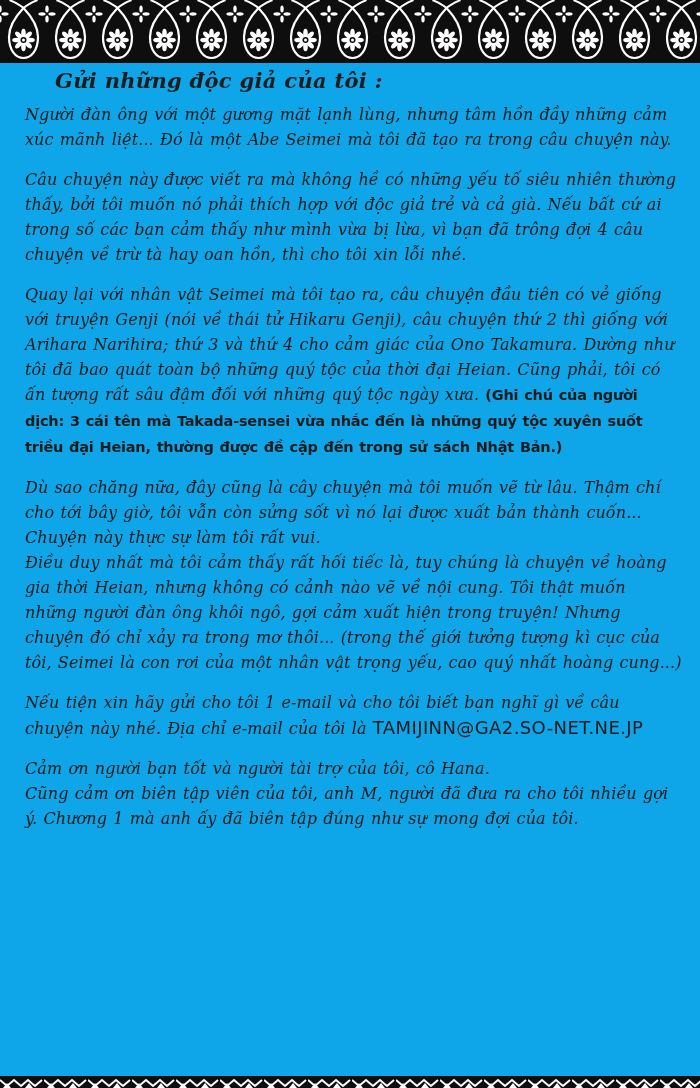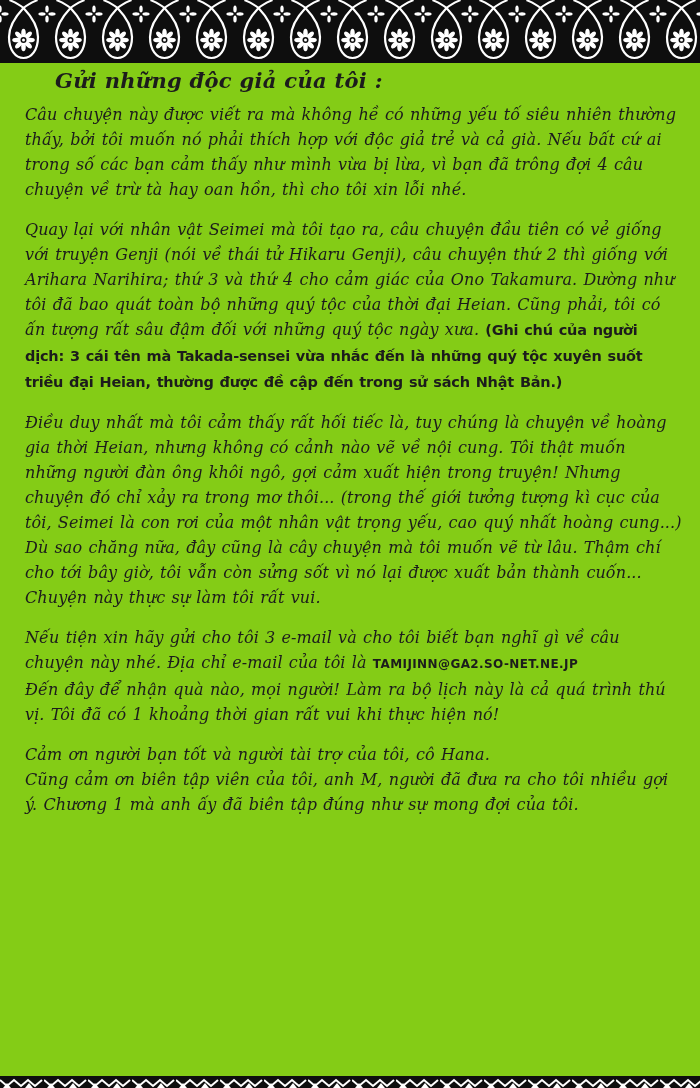--- a/index.html
+++ b/index.html
@@ -1,20 +1,20 @@
 <!DOCTYPE html>
 <html><head>
 <meta charset="utf-8">
 <style>
   * { margin:0; padding:0; box-sizing:border-box; }
   html,body { background:#e8e8e8; }
   .page {
     position:relative;
     width:700px; height:1088px;
-    background:#84cc16;
+    background:#0ea5e9;
     overflow:hidden;
     margin:0 auto;
     font-family:"DejaVu Serif", serif;
     color:#1c1c1c;
   }
   .band-top { position:absolute; top:0; left:0; width:700px; height:63px; display:block; }
   .band-bottom { position:absolute; top:1076px; left:0; width:700px; height:12px; display:block; }
 
   .letter {
     position:absolute; top:63px; left:25px; width:657px;
@@ -31,21 +31,21 @@
   .para { margin:0 0 15px 0; }
   .tight p { margin:0; }
   .tight { margin:0 0 15px 0; }
   .note {
     font-family:"DejaVu Sans", sans-serif;
     font-style:normal; font-weight:700; font-size:14.5px;
     letter-spacing:-0.2px;
   }
   .email {
     font-family:"DejaVu Sans", sans-serif;
-    font-style:normal; font-weight:700; font-size:12px;
+    font-style:normal; font-weight:400; font-size:18px;
     letter-spacing:0.4px;
   }
 </style>
 </head>
 <body>
 
 <div class="page">
 
   <svg class="band-top" xmlns="http://www.w3.org/2000/svg" width="700" height="63">
     <defs>
@@ -82,34 +82,34 @@
         <circle cx="47" cy="14" r="1.2" fill="#0e0e0e"></circle>
       </pattern>
     </defs>
     <rect width="700" height="63" fill="url(#ogee)"></rect>
   </svg>
 
   <div class="letter">
 
     <div class="heading">Gửi những độc giả của tôi :</div>
 
+    <p class="para">Người đàn ông với một gương mặt lạnh lùng, nhưng tâm hồn đầy những cảm xúc mãnh liệt... Đó là một Abe Seimei mà tôi đã tạo ra trong câu chuyện này.</p>
 
 
     <p class="para">Câu chuyện này được viết ra mà không hề có những yếu tố siêu nhiên thường thấy, bởi tôi muốn nó phải thích hợp với độc giả trẻ và cả già. Nếu bất cứ ai trong số các bạn cảm thấy như mình vừa bị lừa, vì bạn đã trông đợi 4 câu chuyện về trừ tà hay oan hồn, thì cho tôi xin lỗi nhé.</p>
 
     <p class="para"><span>Quay lại với nhân vật Seimei mà tôi tạo ra, câu chuyện đầu tiên có vẻ giống với truyện Genji (nói về thái tử Hikaru Genji), câu chuyện thứ 2 thì giống với Arihara Narihira; thứ 3 và thứ 4 cho cảm giác của Ono Takamura. Dường như tôi đã bao quát toàn bộ những quý tộc của thời đại Heian. Cũng phải, tôi có ấn tượng rất sâu đậm đối với những quý tộc ngày xưa. </span><span class="note">(Ghi chú của người dịch: 3 cái tên mà Takada-sensei vừa nhắc đến là những quý tộc xuyên suốt triều đại Heian, thường được đề cập đến trong sử sách Nhật Bản.)</span></p>
 
     <div class="tight">
+      <p class="line">Dù sao chăng nữa, đây cũng là cây chuyện mà tôi muốn vẽ từ lâu. Thậm chí cho tới bây giờ, tôi vẫn còn sửng sốt vì nó lại được xuất bản thành cuốn... Chuyện này thực sự làm tôi rất vui.</p>
       <p class="line">Điều duy nhất mà tôi cảm thấy rất hối tiếc là, tuy chúng là chuyện về hoàng gia thời Heian, nhưng không có cảnh nào vẽ về nội cung. Tôi thật muốn những người đàn ông khôi ngô, gợi cảm xuất hiện trong truyện! Nhưng chuyện đó chỉ xảy ra trong mơ thôi... (trong thế giới tưởng tượng kì cục của tôi, Seimei là con rơi của một nhân vật trọng yếu, cao quý nhất hoàng cung...)</p>
-      <p class="line">Dù sao chăng nữa, đây cũng là cây chuyện mà tôi muốn vẽ từ lâu. Thậm chí cho tới bây giờ, tôi vẫn còn sửng sốt vì nó lại được xuất bản thành cuốn... Chuyện này thực sự làm tôi rất vui.</p>
     </div>
 
     <div class="tight">
-      <p class="line"><span>Nếu tiện xin hãy gửi cho tôi 3 e-mail và cho tôi biết bạn nghĩ gì về câu chuyện này nhé. Địa chỉ e-mail của tôi là </span><span class="email">TAMIJINN@GA2.SO-NET.NE.JP</span></p>
-      <p class="line">Đến đây để nhận quà nào, mọi người! Làm ra bộ lịch này là cả quá trình thú vị. Tôi đã có 1 khoảng thời gian rất vui khi thực hiện nó!</p>
+      <p class="line"><span>Nếu tiện xin hãy gửi cho tôi 1 e-mail và cho tôi biết bạn nghĩ gì về câu chuyện này nhé. Địa chỉ e-mail của tôi là </span><span class="email">TAMIJINN@GA2.SO-NET.NE.JP</span></p>
     </div>
 
     <div class="tight">
       <p class="line">Cảm ơn người bạn tốt và người tài trợ của tôi, cô Hana.</p>
       <p class="line">Cũng cảm ơn biên tập viên của tôi, anh M, người đã đưa ra cho tôi nhiều gợi ý. Chương 1 mà anh ấy đã biên tập đúng như sự mong đợi của tôi.</p>
 
     </div>
 
   </div>
 

